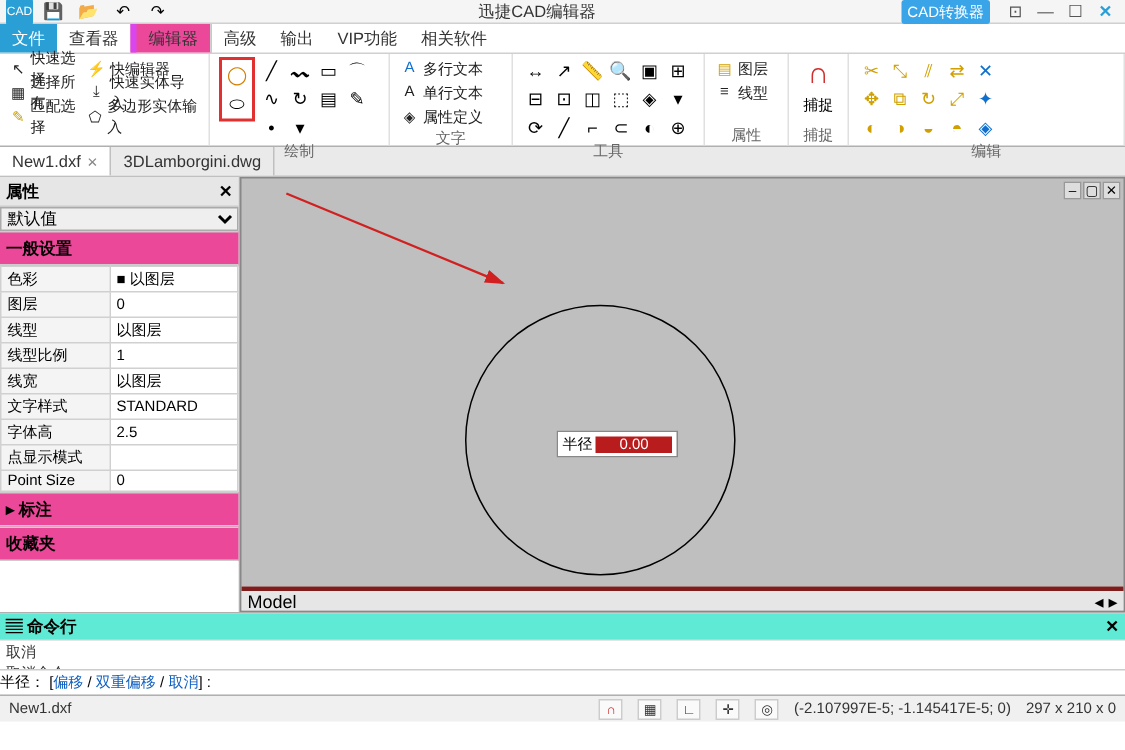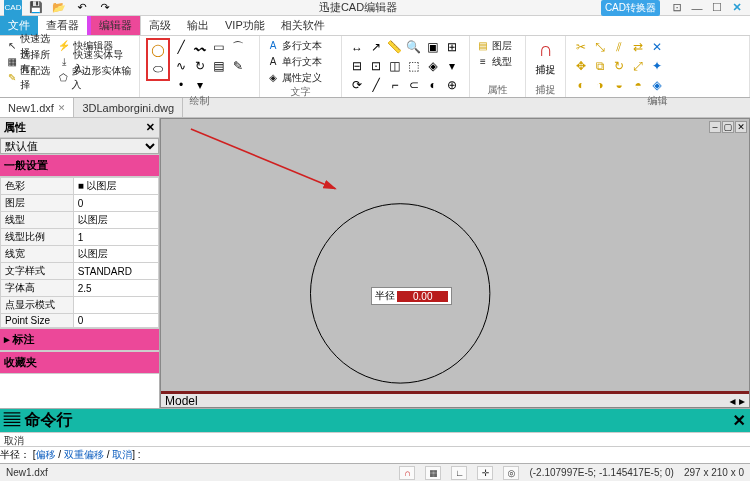--- a/index.html
+++ b/index.html
@@ -47,21 +47,21 @@
 
   .canvas-wrap { flex: 1; position: relative; background: #bfbfbf; border: 1px solid #888; }
   .canvas-wrap svg { position: absolute; inset: 0; }
   .canvas-tabs { position: absolute; bottom: 0; left: 0; right: 0; height: 16px; background: #e6e6e6; display: flex; align-items: center; padding: 0 4px; font-size: 12px; justify-content: space-between; border-top: 3px solid #7f1d1d; }
   .canvas-ctrls { position: absolute; top: 2px; right: 2px; display: flex; gap: 1px; }
   .canvas-ctrls span { width: 12px; height: 12px; background: #ddd; border: 1px solid #999; font-size: 9px; display: flex; align-items: center; justify-content: center; }
   .radius-box { position: absolute; background: #fff; border: 1px solid #888; padding: 1px 3px; font-size: 10px; display: flex; align-items: center; gap: 2px; }
   .radius-box .val { background: #b91c1c; color: #fff; padding: 0 16px; }
 
   .cmdpanel { height: 55px; border-top: 1px solid #b0b0b0; display: flex; flex-direction: column; }
-  .cmd-head { background: #14b8a6; padding: 1px 4px; font-size: 16px; font-weight: bold; display: flex; align-items: center; justify-content: space-between; }
+  .cmd-head { background: #5eead4; padding: 1px 4px; font-size: 11px; font-weight: bold; display: flex; align-items: center; justify-content: space-between; }
   .cmd-log { flex: 1; background: #fff; padding: 1px 4px; font-size: 10px; color: #333; overflow: hidden; border-top: 1px solid #ccc; }
   .cmd-input { border-top: 1px solid #ccc; padding: 1px 0; font-size: 10px; }
   .cmd-input .lk { color: #1060c0; }
 
   .statusbar { height: 18px; background: #f0f0f0; border-top: 1px solid #b0b0b0; display: flex; align-items: center; padding: 0 6px; font-size: 10px; color: #333; gap: 10px; }
   .statusbar .spacer { flex: 1; }
   .sbtn { width: 16px; height: 14px; display: inline-flex; align-items: center; justify-content: center; border: 1px solid #ccc; background: #fafafa; font-size: 9px; }
 </style>
 </head>
 <body>
@@ -202,20 +202,21 @@
         <span class="rrow">
           <span class="rbtn">⟳</span>
           <span class="rbtn">╱</span>
           <span class="rbtn">⌐</span>
           <span class="rbtn">⊂</span>
           <span class="rbtn">◐</span>
           <span class="rbtn">⊕</span>
         </span>
       </span>
     </div>
+    <div class="rg-title">工具</div>
   </div>
 
   <div class="ribbon-group" style="width:56px">
     <div class="rg-body">
       <div class="rcol">
         <span class="txtbtn">
             <span class="ic" style="color:#d0a000">▤</span>
             <span>图层</span>
           </span>
         <span class="txtbtn">

